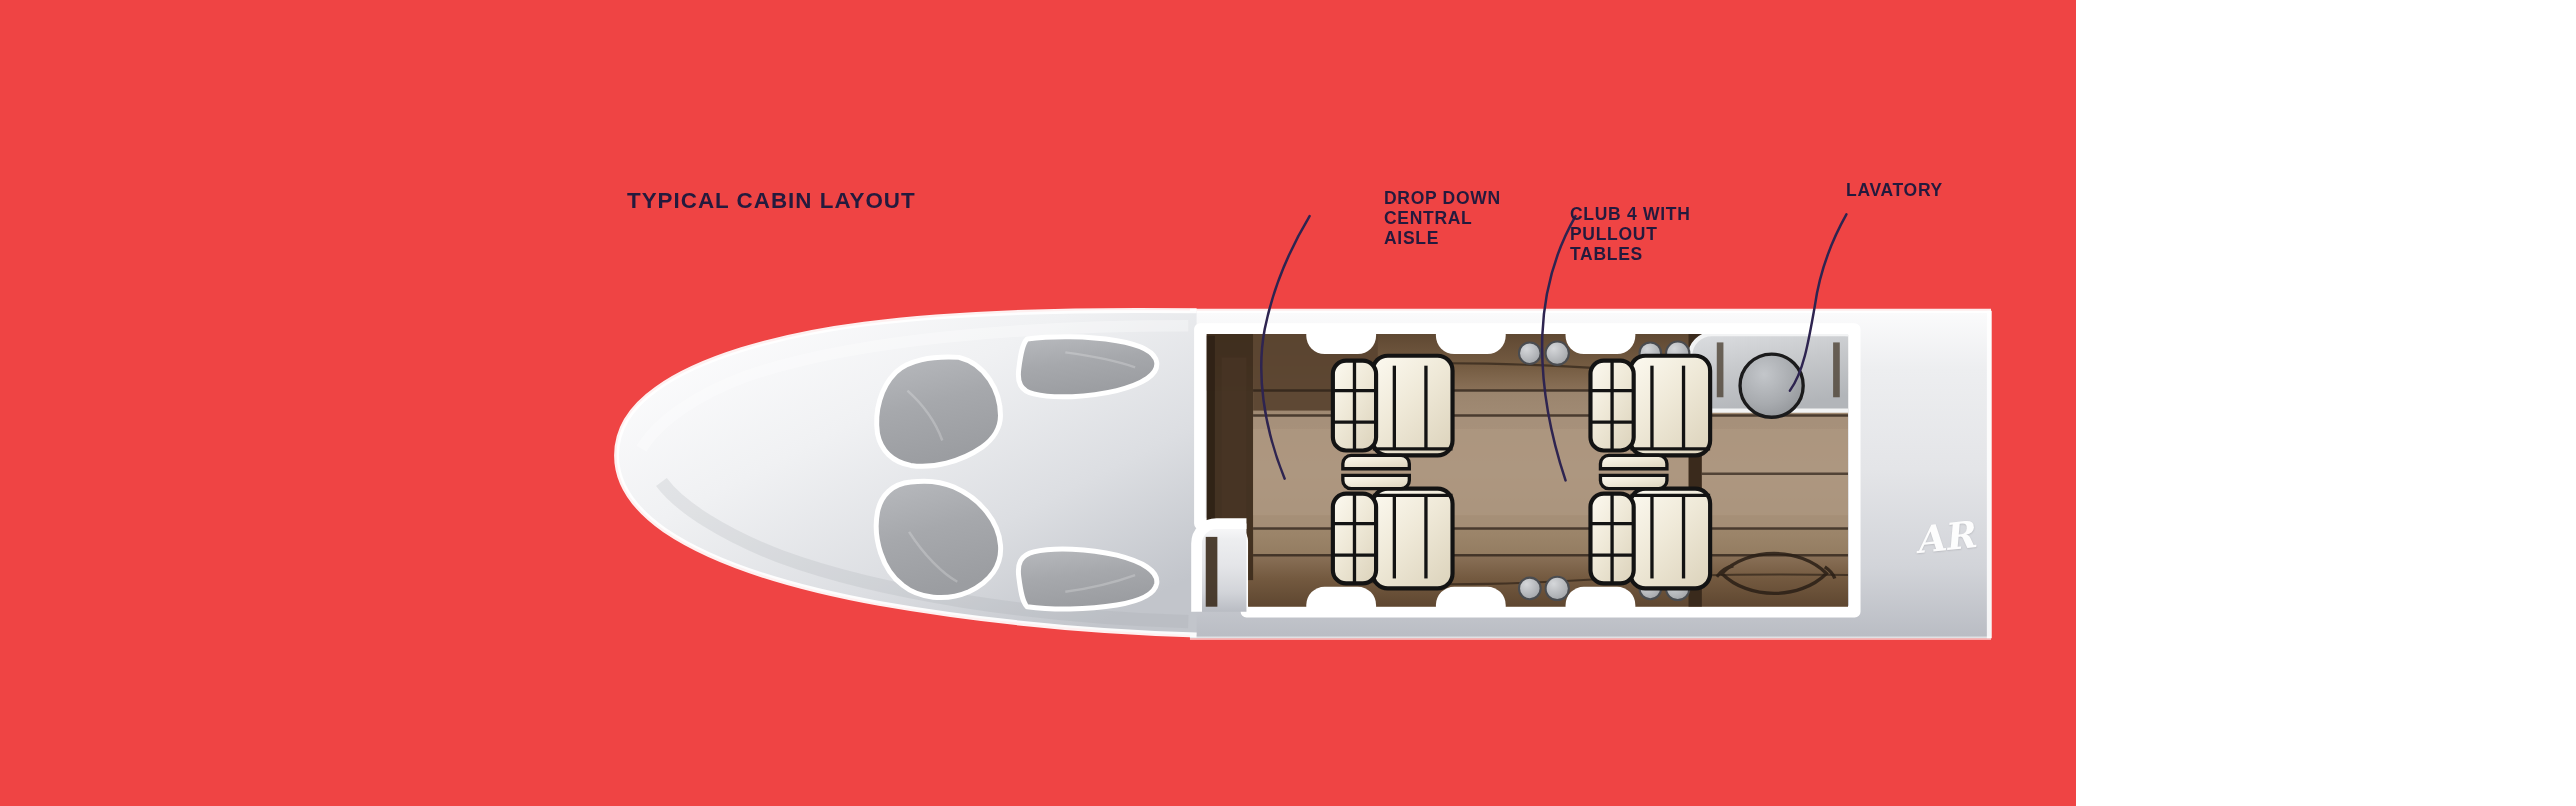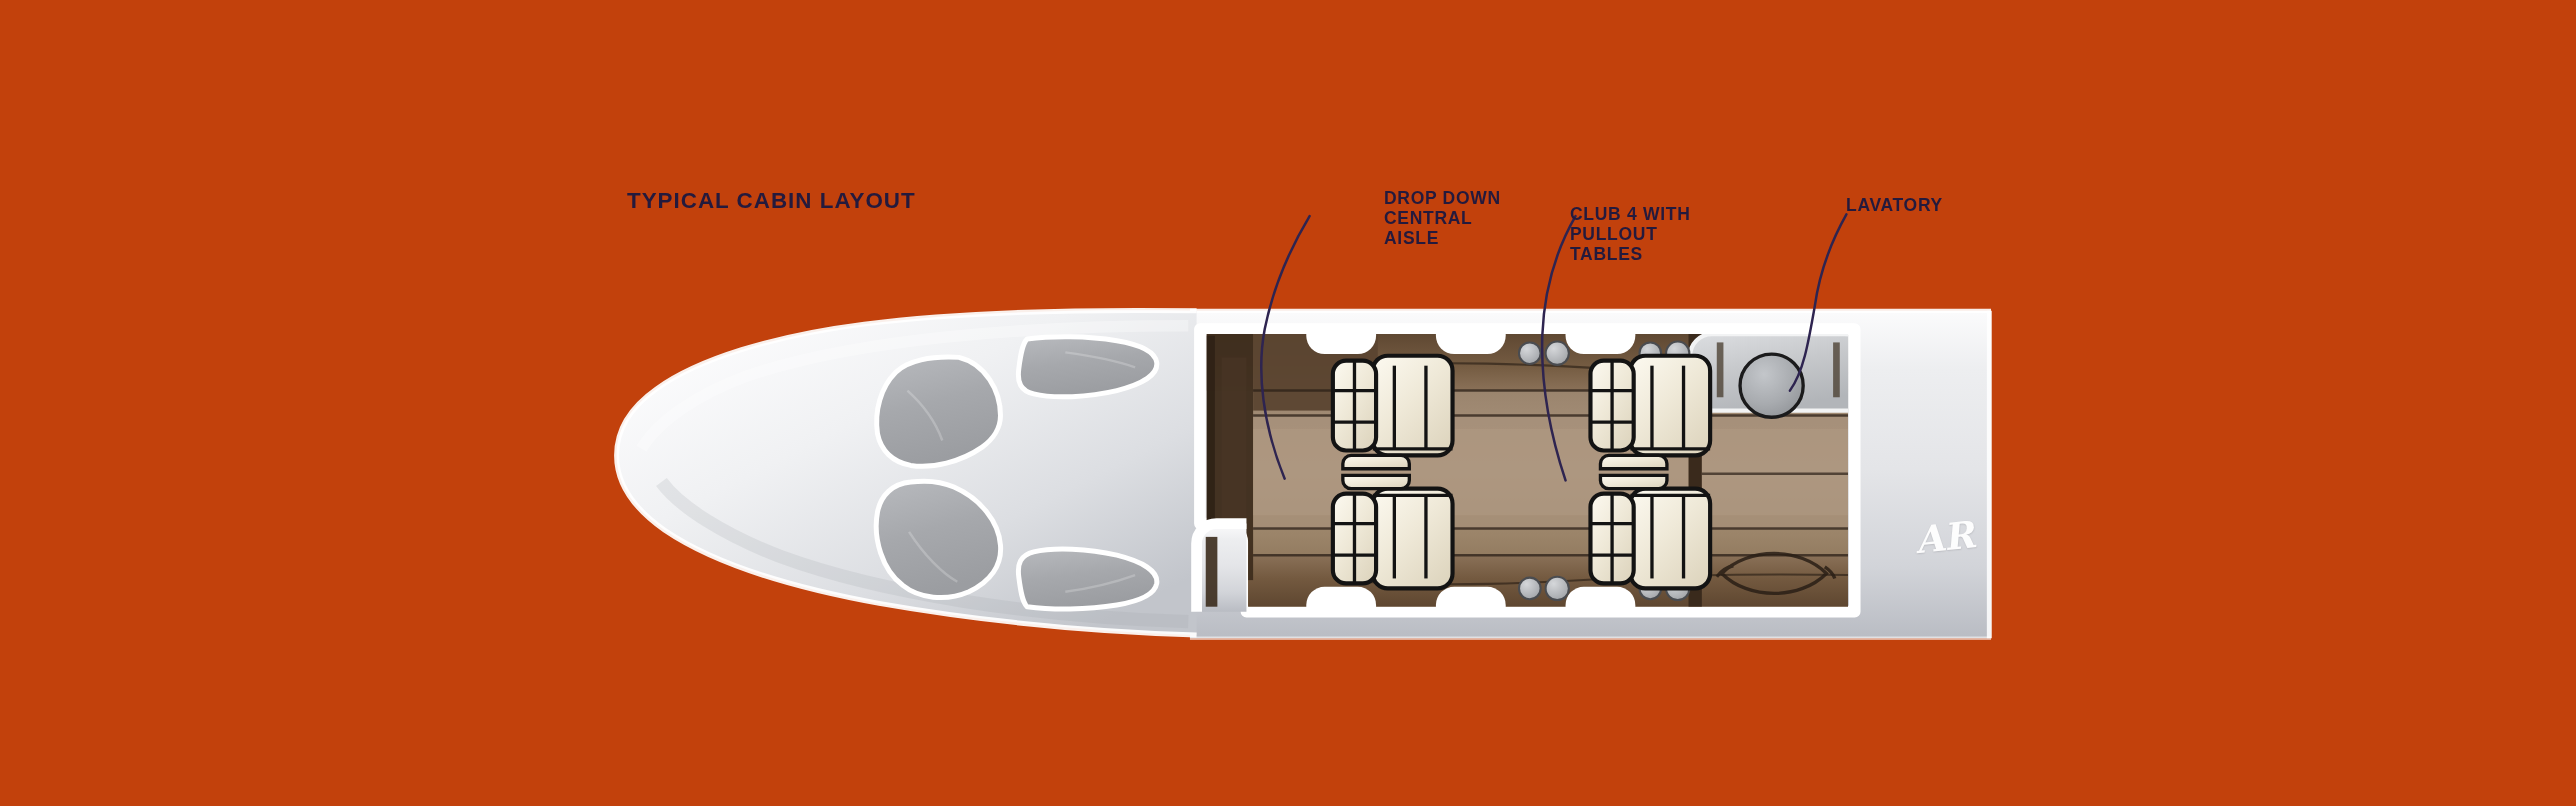--- a/index.html
+++ b/index.html
@@ -4,22 +4,22 @@
 <title>Typical Cabin Layout</title>
 <style>
   html,body{margin:0;padding:0;background:#ffffff;}
   body{
     width:2576px;height:807px;
     font-family:"Liberation Sans", sans-serif;
     overflow:hidden;
     position:relative;
   }
   #stage{
-    position:absolute;left:0;top:0;width:2576px;height:807px;
-    background:#c2410c;
+    position:absolute;left:0;top:0;width:2076px;height:807px;
+    background:#ef4444;
   }
   svg.layer{position:absolute;left:0;top:0;width:2576px;height:807px;overflow:visible;}
 
   
   .lbl{
     position:absolute;
     font-family:"Liberation Sans", sans-serif;
     font-weight:700;
     letter-spacing:0.4px;
     line-height:1.15;
@@ -335,18 +335,18 @@
   <div class="lbl title" style="left:627px; top:188px;">TYPICAL CABIN LAYOUT</div>
 
   <div class="lbl ann" style="left:1384px; top:188px;">DROP DOWN
 CENTRAL
 AISLE</div>
 
   <div class="lbl ann" style="left:1570px; top:188px;margin-top:16px;">CLUB 4 WITH
 PULLOUT
 TABLES</div>
 
-  <div class="lbl ann" style="left:1846px; top:195px;">LAVATORY</div>
+  <div class="lbl ann" style="left:1846px; top:180px;">LAVATORY</div>
 
   <div class="sig" style="left:1918px; top:515px;">AR</div>
 
 </div>
 
 
 </body></html>

